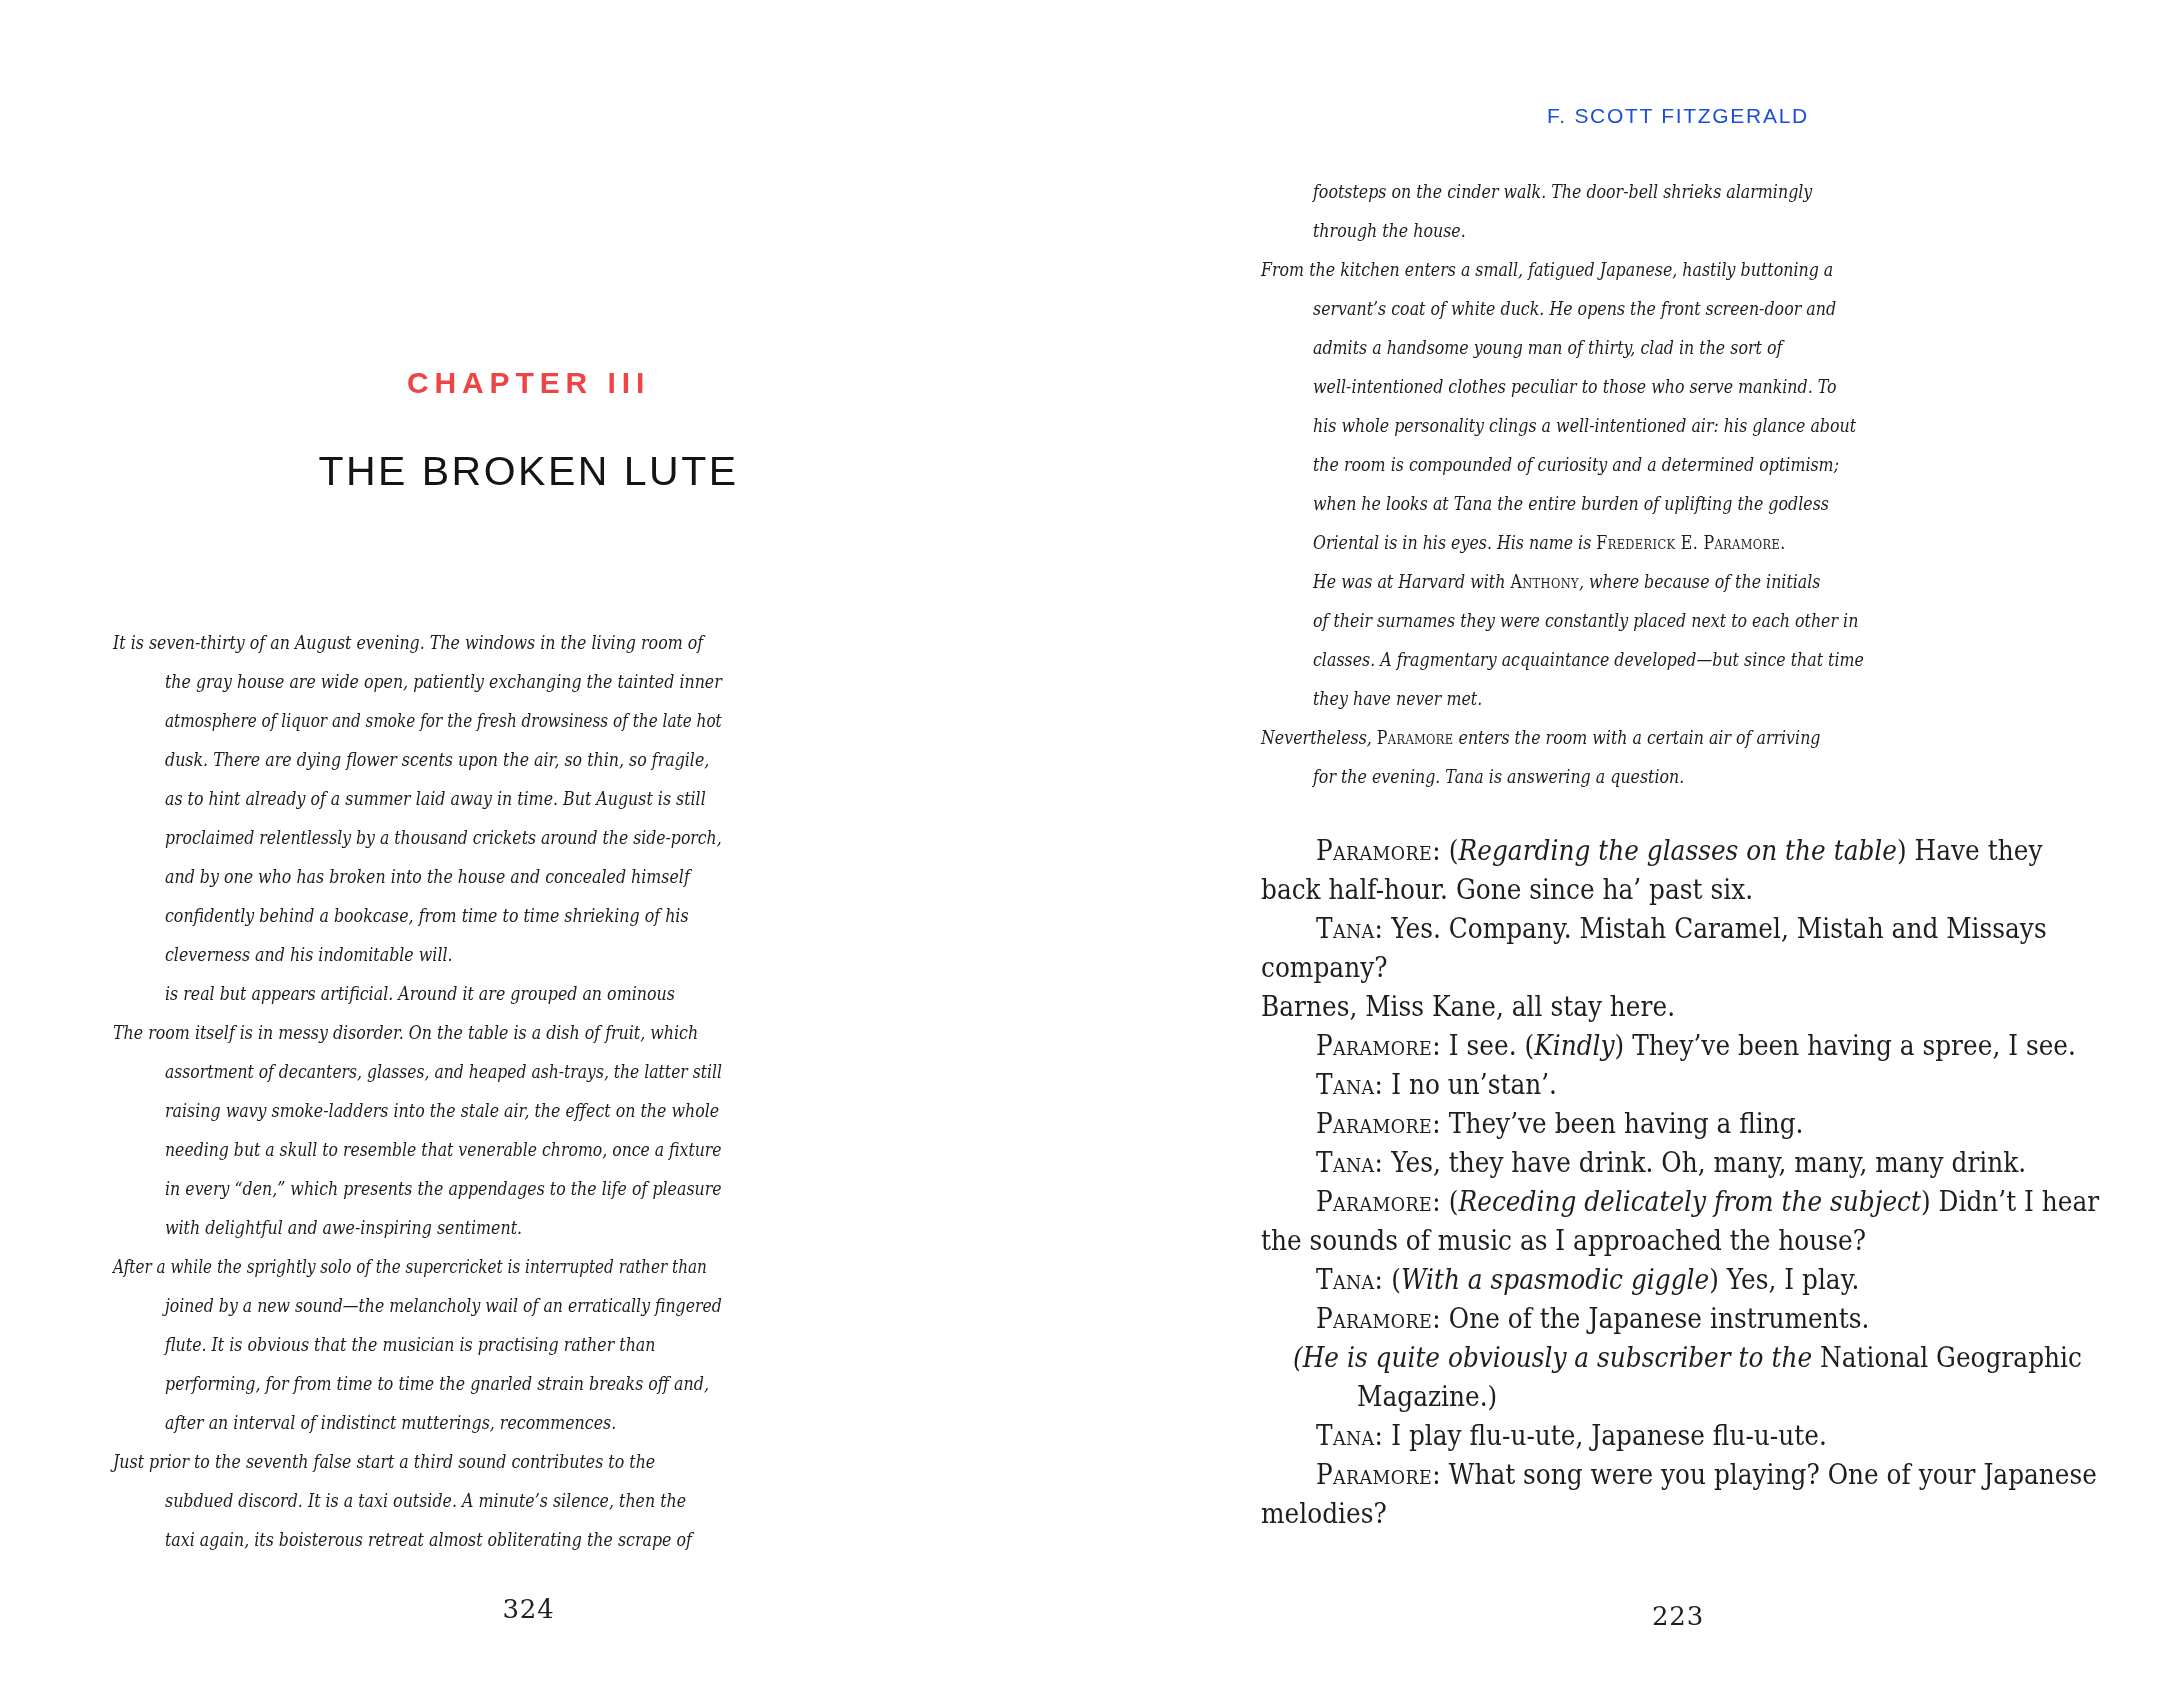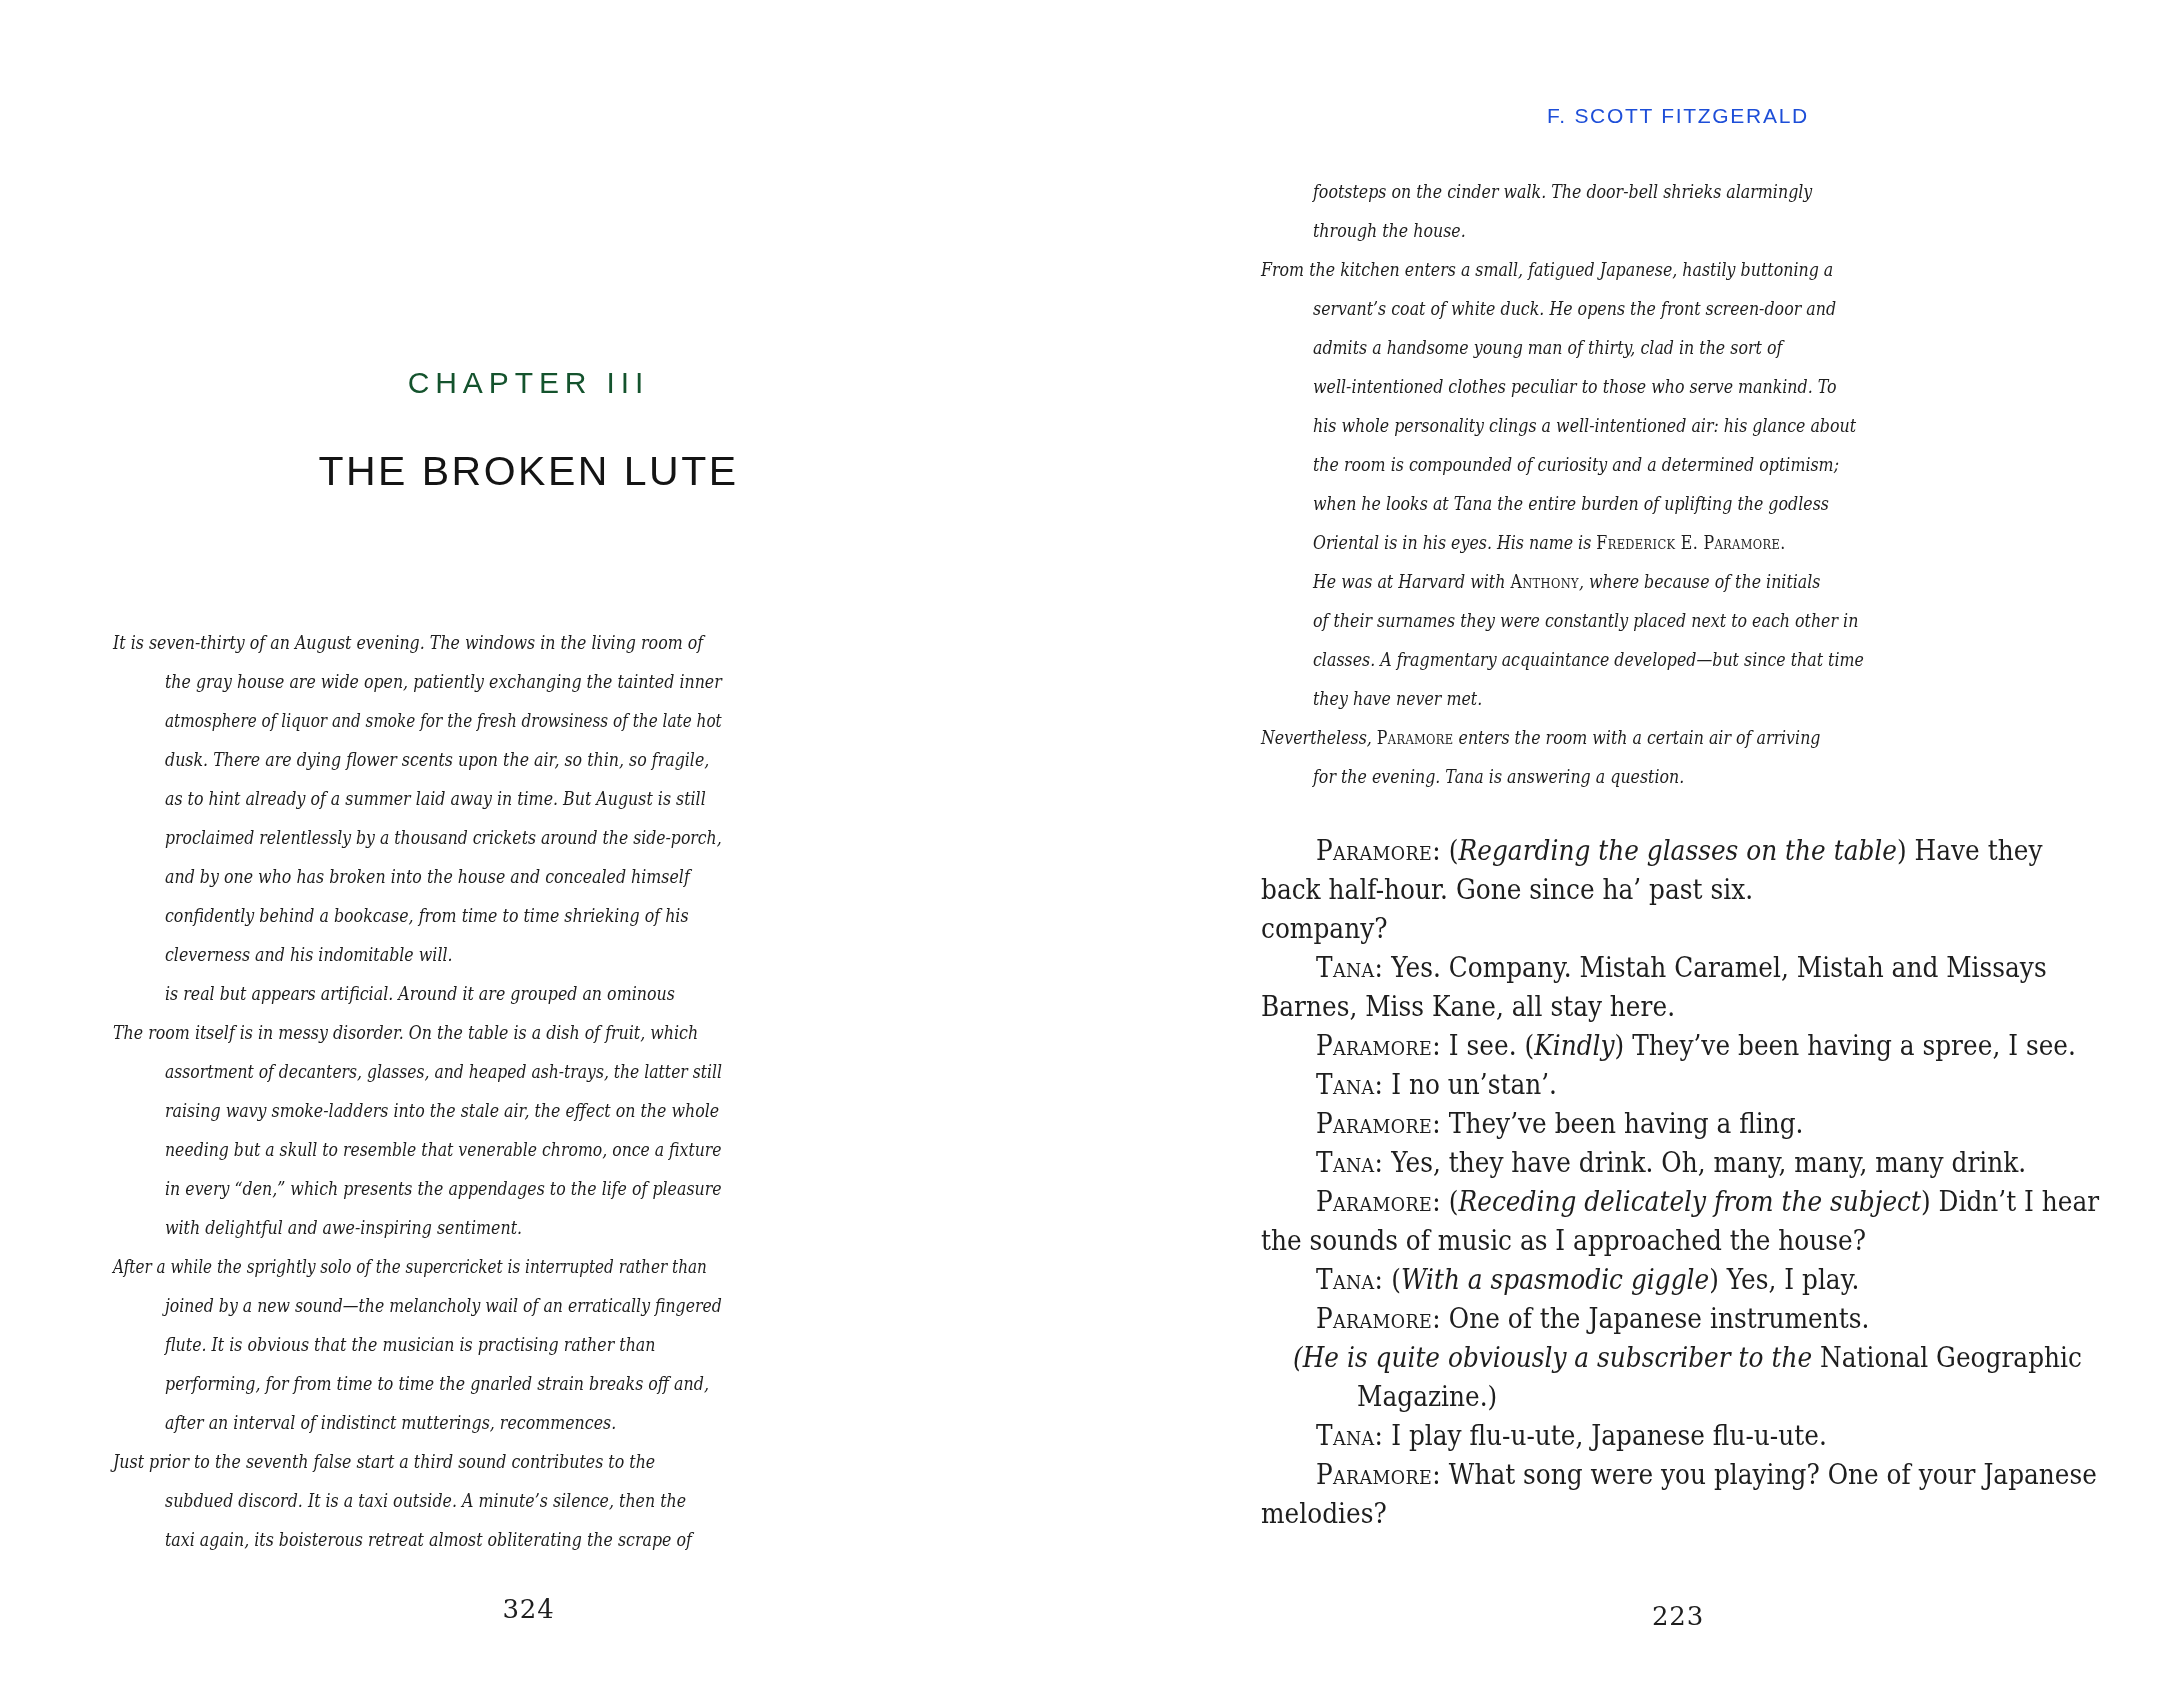--- a/index.html
+++ b/index.html
@@ -14,21 +14,21 @@
   }
   .page { position: absolute; top: 0; height: 1692px; }
   .page.left  { left: 113px;  width: 831px; }
   .page.right { left: 1261px; width: 834px; }
 
   .chapter-label {
     position: absolute; top: 366px; left: 0; width: 100%;
     text-align: center;
     font-family: "Liberation Sans", sans-serif;
     font-size: 30px; letter-spacing: 5.9px;
-    color: #14532d; font-weight: 400;
+    color: #ef4444; font-weight: 700;
   }
   .chapter-title {
     position: absolute; top: 448px; left: 0; width: 100%;
     margin: 0; text-align: center;
     font-family: "Liberation Sans", sans-serif;
     font-size: 41px; letter-spacing: 2.5px;
     color: #141414; font-weight: 400;
   }
   .running-header {
     position: absolute; top: 104px; left: 0; width: 100%;
@@ -120,22 +120,22 @@
         <div class="line ind-cont"><span class="linew" style="transform: scaleX(0.88);"><span class="seg-i">He was at Harvard with </span><span class="seg-sc">Anthony</span><span class="seg-i">, where because of the initials</span></span></div>
         <div class="line ind-cont"><span class="linew" style="transform: scaleX(0.88);"><span class="seg-i">of their surnames they were constantly placed next to each other in</span></span></div>
         <div class="line ind-cont"><span class="linew" style="transform: scaleX(0.88);"><span class="seg-i">classes. A fragmentary acquaintance developed—but since that time</span></span></div>
         <div class="line ind-cont"><span class="linew" style="transform: scaleX(0.88);"><span class="seg-i">they have never met.</span></span></div>
         <div class="line ind-flush"><span class="linew" style="transform: scaleX(0.88);"><span class="seg-i">Nevertheless, </span><span class="seg-sc">Paramore</span><span class="seg-i"> enters the room with a certain air of arriving</span></span></div>
         <div class="line ind-cont"><span class="linew" style="transform: scaleX(0.88);"><span class="seg-i">for the evening. Tana is answering a question.</span></span></div>
       </div>
     <div class="body dialogue" id="right-dialogue">
         <div class="line ind-first"><span class="linew" style="transform: scaleX(0.92);"><span class="seg-sc">Paramore:</span><span class="seg-r"> (</span><span class="seg-i">Regarding the glasses on the table</span><span class="seg-r">) Have they</span></span></div>
         <div class="line ind-flush"><span class="linew" style="transform: scaleX(0.92);"><span class="seg-r">back half-hour. Gone since ha’ past six.</span></span></div>
+        <div class="line ind-first"><span class="linew" style="transform: scaleX(0.92);"><span class="seg-sc">Tana:</span><span class="seg-r"> Yes. Company. Mistah Caramel, Mistah and Missays</span></span></div>
         <div class="line ind-flush"><span class="linew" style="transform: scaleX(0.92);"><span class="seg-r">company?</span></span></div>
-        <div class="line ind-first"><span class="linew" style="transform: scaleX(0.92);"><span class="seg-sc">Tana:</span><span class="seg-r"> Yes. Company. Mistah Caramel, Mistah and Missays</span></span></div>
         <div class="line ind-flush"><span class="linew" style="transform: scaleX(0.92);"><span class="seg-r">Barnes, Miss Kane, all stay here.</span></span></div>
         <div class="line ind-first"><span class="linew" style="transform: scaleX(0.92);"><span class="seg-sc">Paramore:</span><span class="seg-r"> I see. (</span><span class="seg-i">Kindly</span><span class="seg-r">) They’ve been having a spree, I see.</span></span></div>
         <div class="line ind-first"><span class="linew" style="transform: scaleX(0.92);"><span class="seg-sc">Tana:</span><span class="seg-r"> I no un’stan’.</span></span></div>
         <div class="line ind-first"><span class="linew" style="transform: scaleX(0.92);"><span class="seg-sc">Paramore:</span><span class="seg-r"> They’ve been having a fling.</span></span></div>
         <div class="line ind-first"><span class="linew" style="transform: scaleX(0.92);"><span class="seg-sc">Tana:</span><span class="seg-r"> Yes, they have drink. Oh, many, many, many drink.</span></span></div>
         <div class="line ind-first"><span class="linew" style="transform: scaleX(0.92);"><span class="seg-sc">Paramore:</span><span class="seg-r"> (</span><span class="seg-i">Receding delicately from the subject</span><span class="seg-r">) Didn’t I hear</span></span></div>
         <div class="line ind-flush"><span class="linew" style="transform: scaleX(0.92);"><span class="seg-r">the sounds of music as I approached the house?</span></span></div>
         <div class="line ind-first"><span class="linew" style="transform: scaleX(0.92);"><span class="seg-sc">Tana:</span><span class="seg-r"> (</span><span class="seg-i">With a spasmodic giggle</span><span class="seg-r">) Yes, I play.</span></span></div>
         <div class="line ind-first"><span class="linew" style="transform: scaleX(0.92);"><span class="seg-sc">Paramore:</span><span class="seg-r"> One of the Japanese instruments.</span></span></div>
         <div class="line ind-paren"><span class="linew" style="transform: scaleX(0.92);"><span class="seg-i">(He is quite obviously a subscriber to the </span><span class="seg-r">National Geographic</span></span></div>

